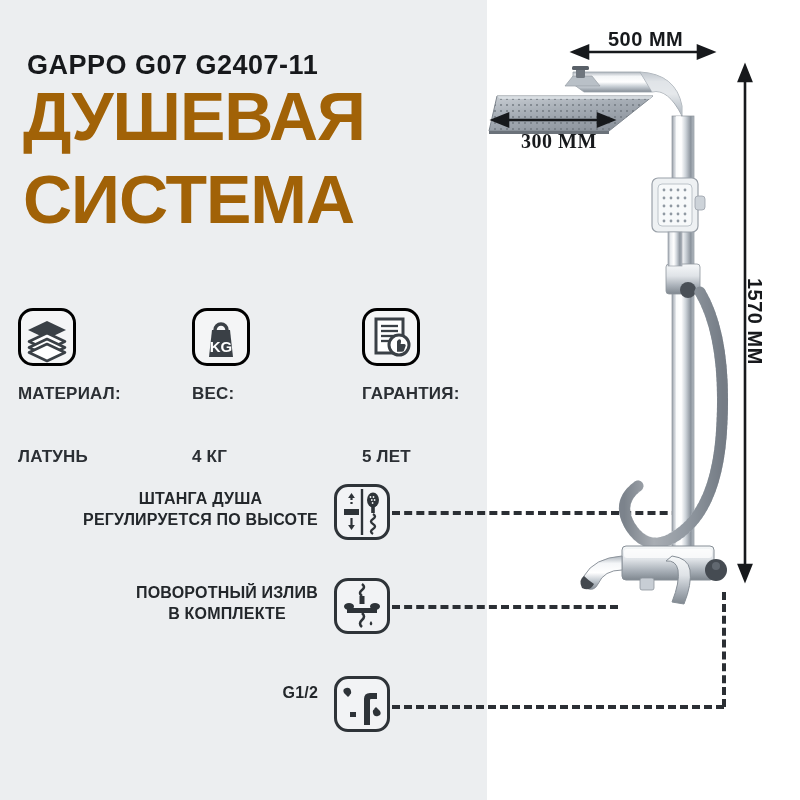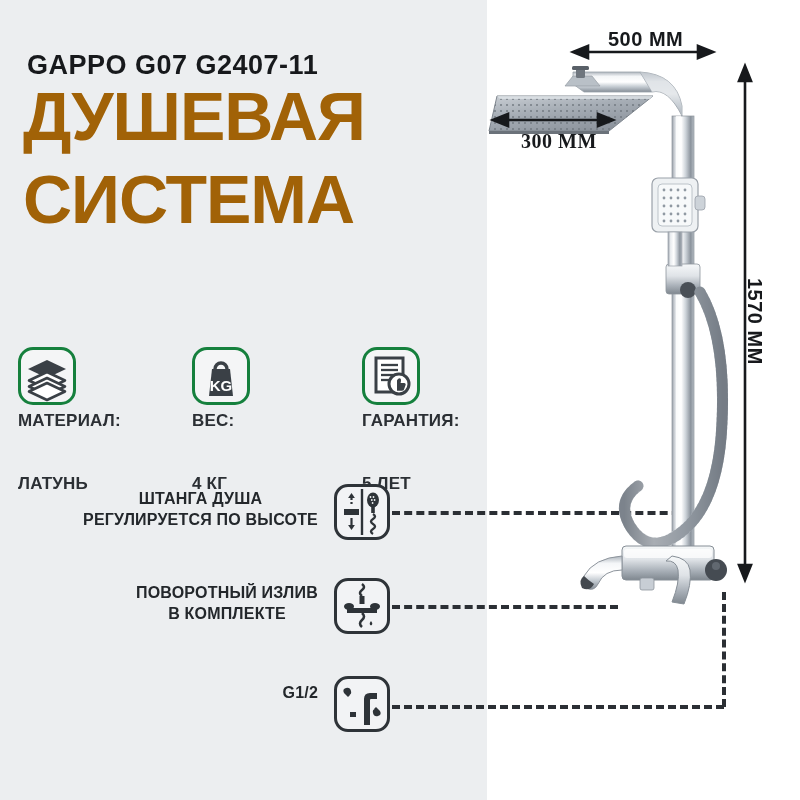--- a/index.html
+++ b/index.html
@@ -56,29 +56,28 @@
     position: absolute;
     top: 308px;
     width: 160px;
   }
   .spec-1 { left: 18px; }
   .spec-2 { left: 192px; }
   .spec-3 { left: 362px; }
   .spec-icon {
     width: 58px;
     height: 58px;
-    border: 3px solid #15803d;
+    border: 3px solid #000000;
     border-radius: 15px;
     background: #f4f5f6;
     position: relative;
     box-sizing: border-box;
-    margin-top: 39px;
   }
   .spec-label {
-    margin-top: 4px;
+    margin-top: 16px;
     font-size: 17px;
     font-weight: bold;
     color: #2b2f34;
     letter-spacing: 0.2px;
     line-height: 1.45;
     white-space: nowrap;
   }
   .spec-value {
     font-size: 17px;
     font-weight: bold;

